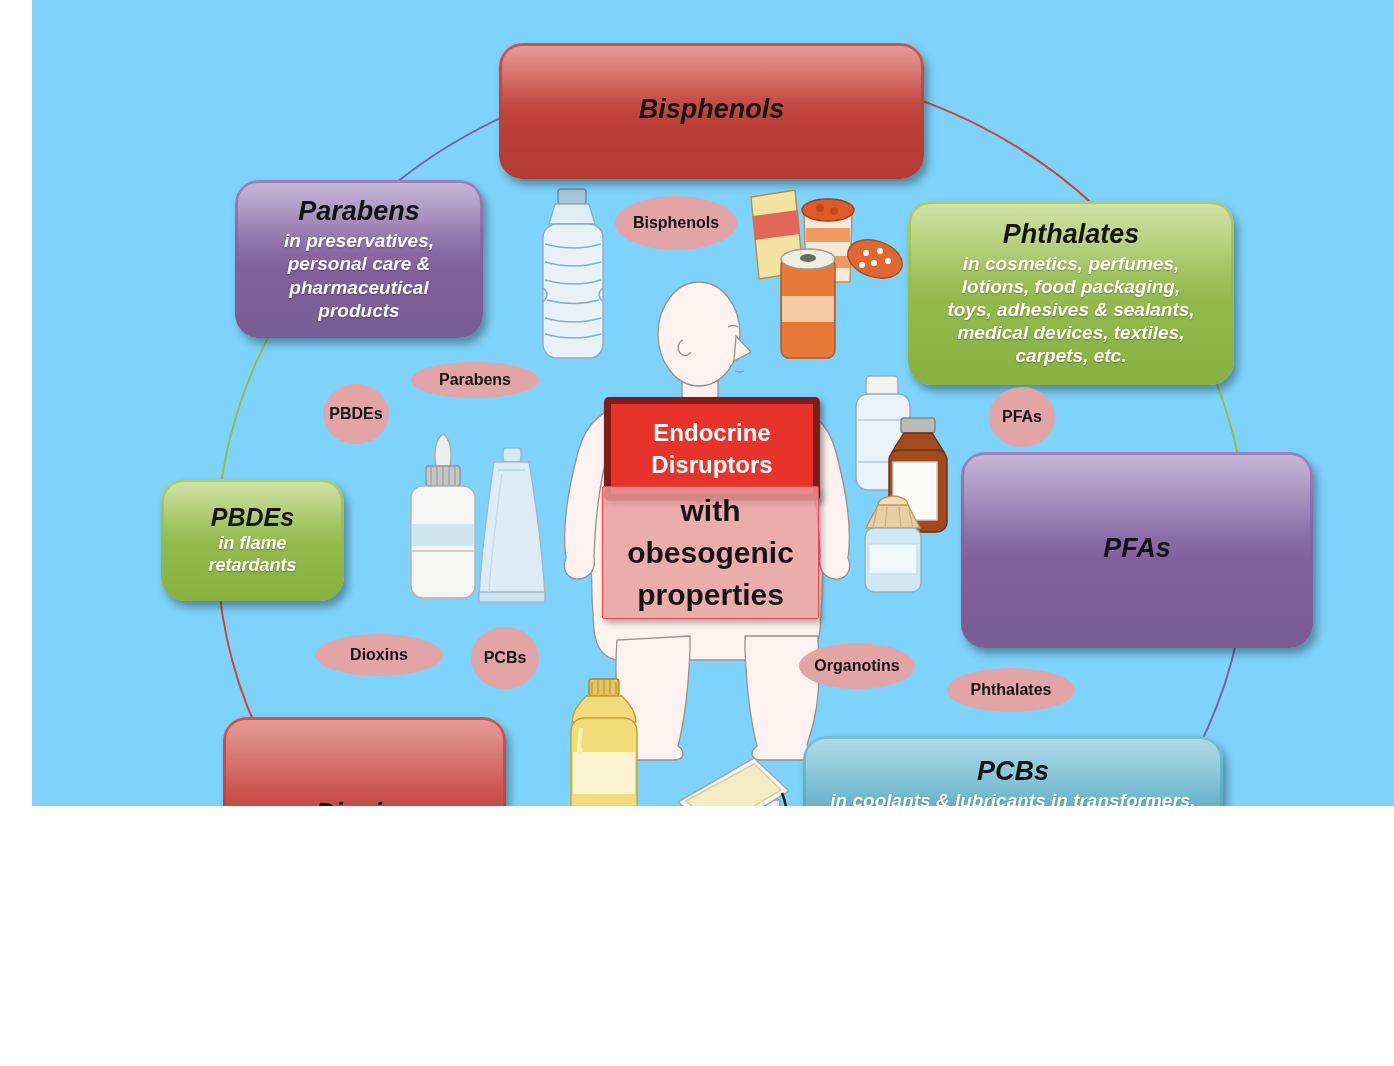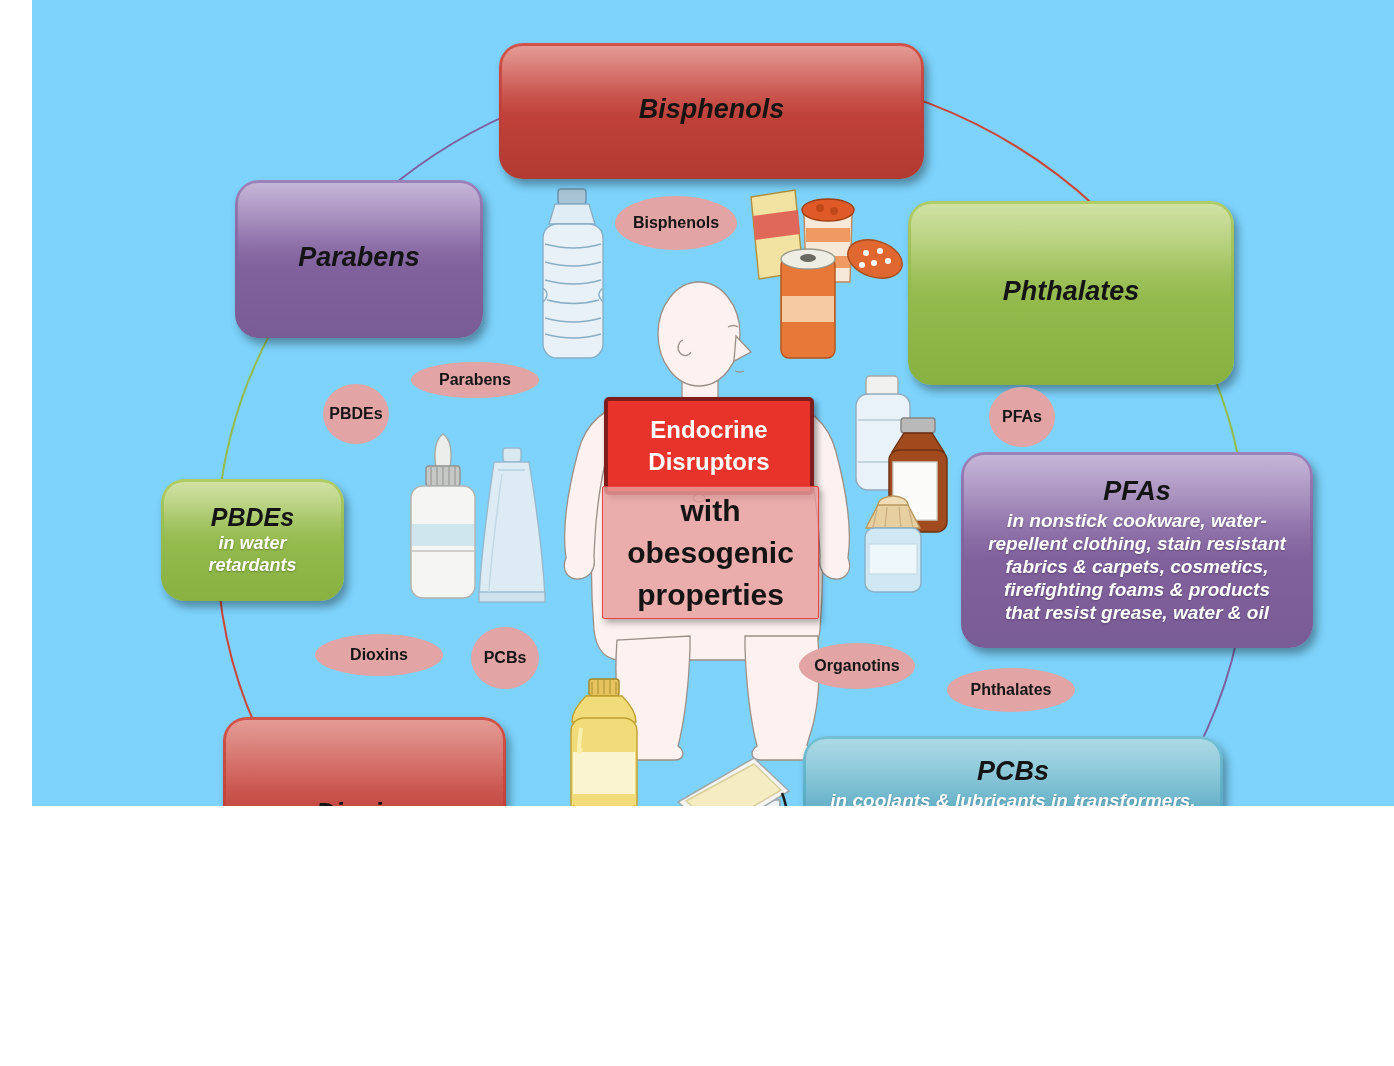--- a/index.html
+++ b/index.html
@@ -34,21 +34,21 @@
   .orange{background:linear-gradient(180deg,#f3aa5e 0%,#ea8c34 45%,#e4812a 100%);}
   .oval{
     position:absolute;z-index:3;background:#e2a4a4;border-radius:50%;
     display:flex;align-items:center;justify-content:center;
     font-weight:bold;font-size:16px;color:#151515;text-align:center;
   }
   .center-title{
     position:absolute;z-index:2;background:#e7332a;border-radius:5px;
     display:flex;align-items:center;justify-content:center;text-align:center;
     color:#fff;font-weight:bold;font-size:24px;line-height:1.35;white-space:pre-line;
-    box-shadow:3px 4px 6px rgba(0,0,0,0.4);border:4px solid #7f1d1d;
+    box-shadow:3px 4px 6px rgba(0,0,0,0.4);border:7px solid #7f1d1d;
   }
   .center-sub{
     position:absolute;z-index:2;background:rgba(231,158,158,0.82);
     border:1px solid #ef4444;border-radius:2px;
     display:flex;align-items:center;justify-content:center;text-align:center;
     color:#141414;font-weight:bold;font-size:30px;line-height:1.4;white-space:pre-line;
     box-shadow:3px 4px 6px rgba(0,0,0,0.3);
   }
 </style>
 </head>
@@ -175,39 +175,43 @@
       <path d="M 750 793 C 768 838 733 872 696 847" fill="none" stroke="#1e1e1e" stroke-width="2.6"></path>
     </g>
   </svg>
 
   <div class="box red" style="left:467px;top:43px;width:425px;height:136px;">
     <div class="title">Bisphenols</div>
   </div>
 
   <div class="box purple" style="left:203px;top:180px;width:248px;height:158px;">
     <div class="title">Parabens</div>
+    <div class="body">in preservatives,
+personal care &amp;
+pharmaceutical
+products</div>
   </div>
 
   <div class="box green" style="left:876px;top:201px;width:326px;height:184px;">
     <div class="title">Phthalates</div>
+    <div class="body">in cosmetics, perfumes,
+lotions, food packaging,
+toys, adhesives &amp; sealants,
+medical devices, textiles,
+carpets, etc.</div>
   </div>
 
   <div class="box green small" style="left:129px;top:479px;width:183px;height:122px;">
     <div class="title">PBDEs</div>
-    <div class="body">in water
+    <div class="body">in flame
 retardants</div>
   </div>
 
   <div class="box purple" style="left:929px;top:452px;width:352px;height:196px;">
     <div class="title">PFAs</div>
-    <div class="body">in nonstick cookware, water-
-repellent clothing, stain resistant
-fabrics &amp; carpets, cosmetics,
-firefighting foams &amp; products
-that resist grease, water &amp; oil</div>
   </div>
 
   <div class="box red" style="left:191px;top:717px;width:283px;height:196px;">
     <div class="title">Dioxins</div>
   </div>
 
   <div class="box blue" style="left:771px;top:736px;width:420px;height:188px;">
     <div class="title">PCBs</div>
     <div class="body">in coolants &amp; lubricants in transformers,
 capacitors, switches, electromagnets

